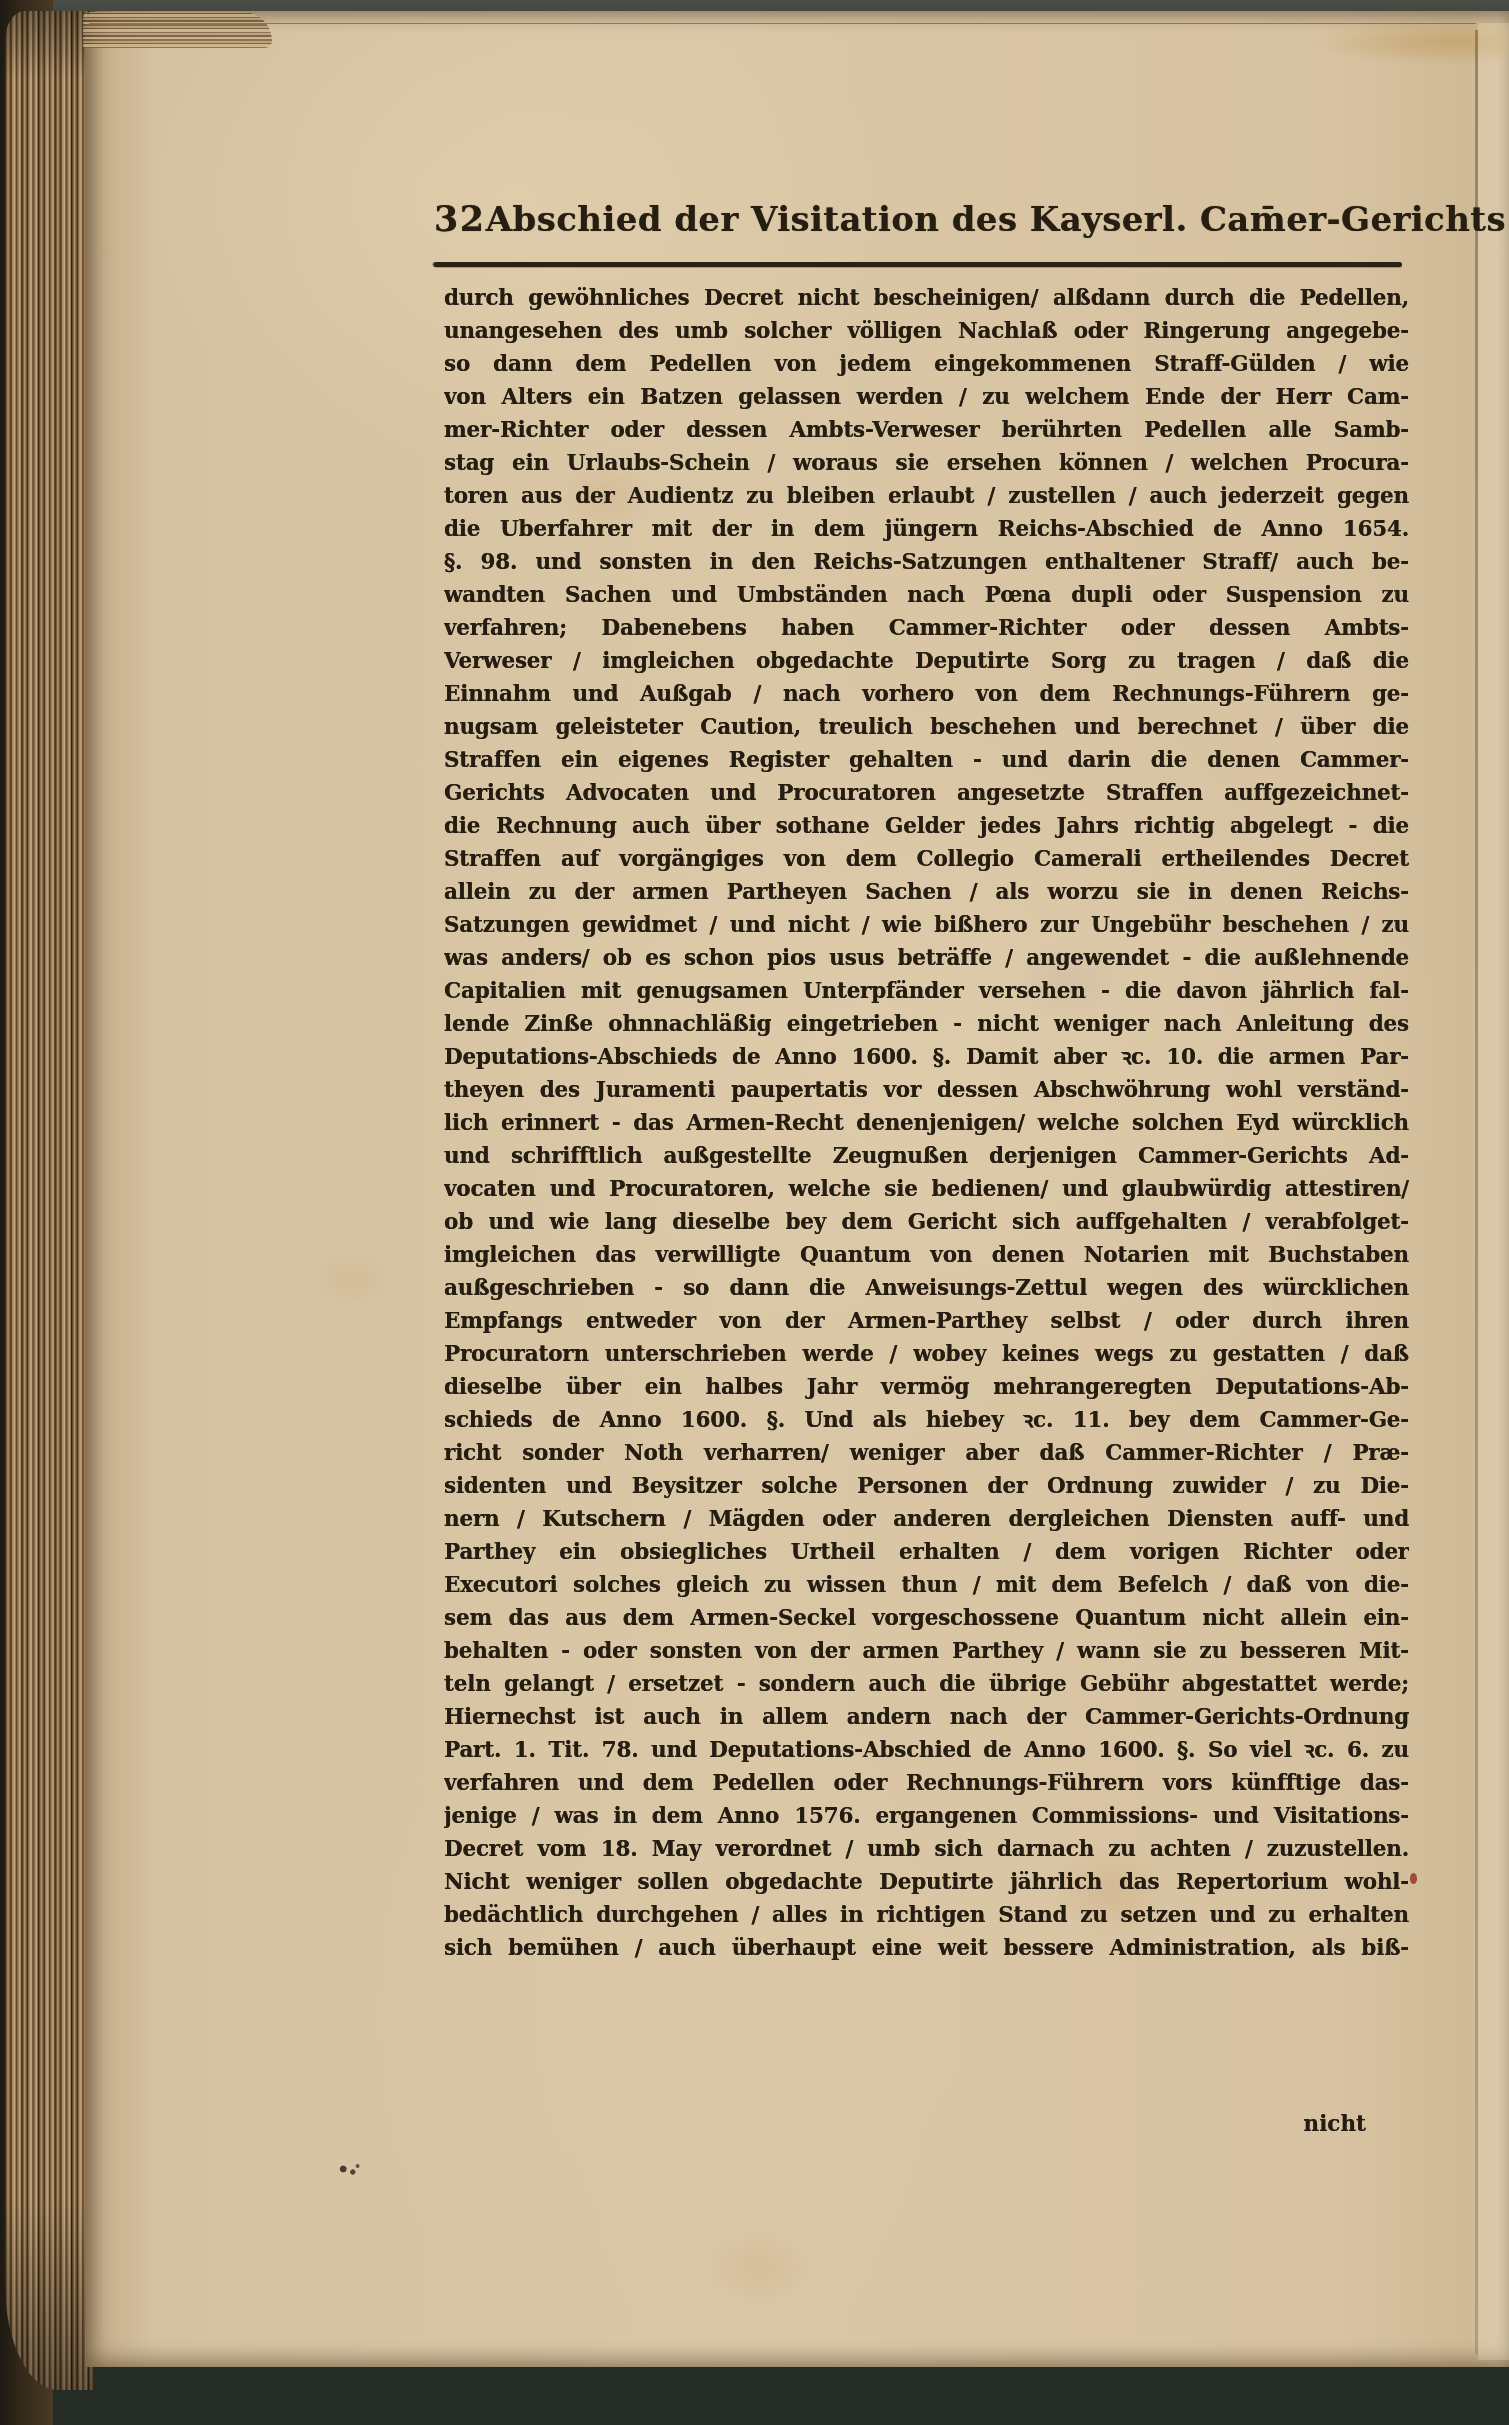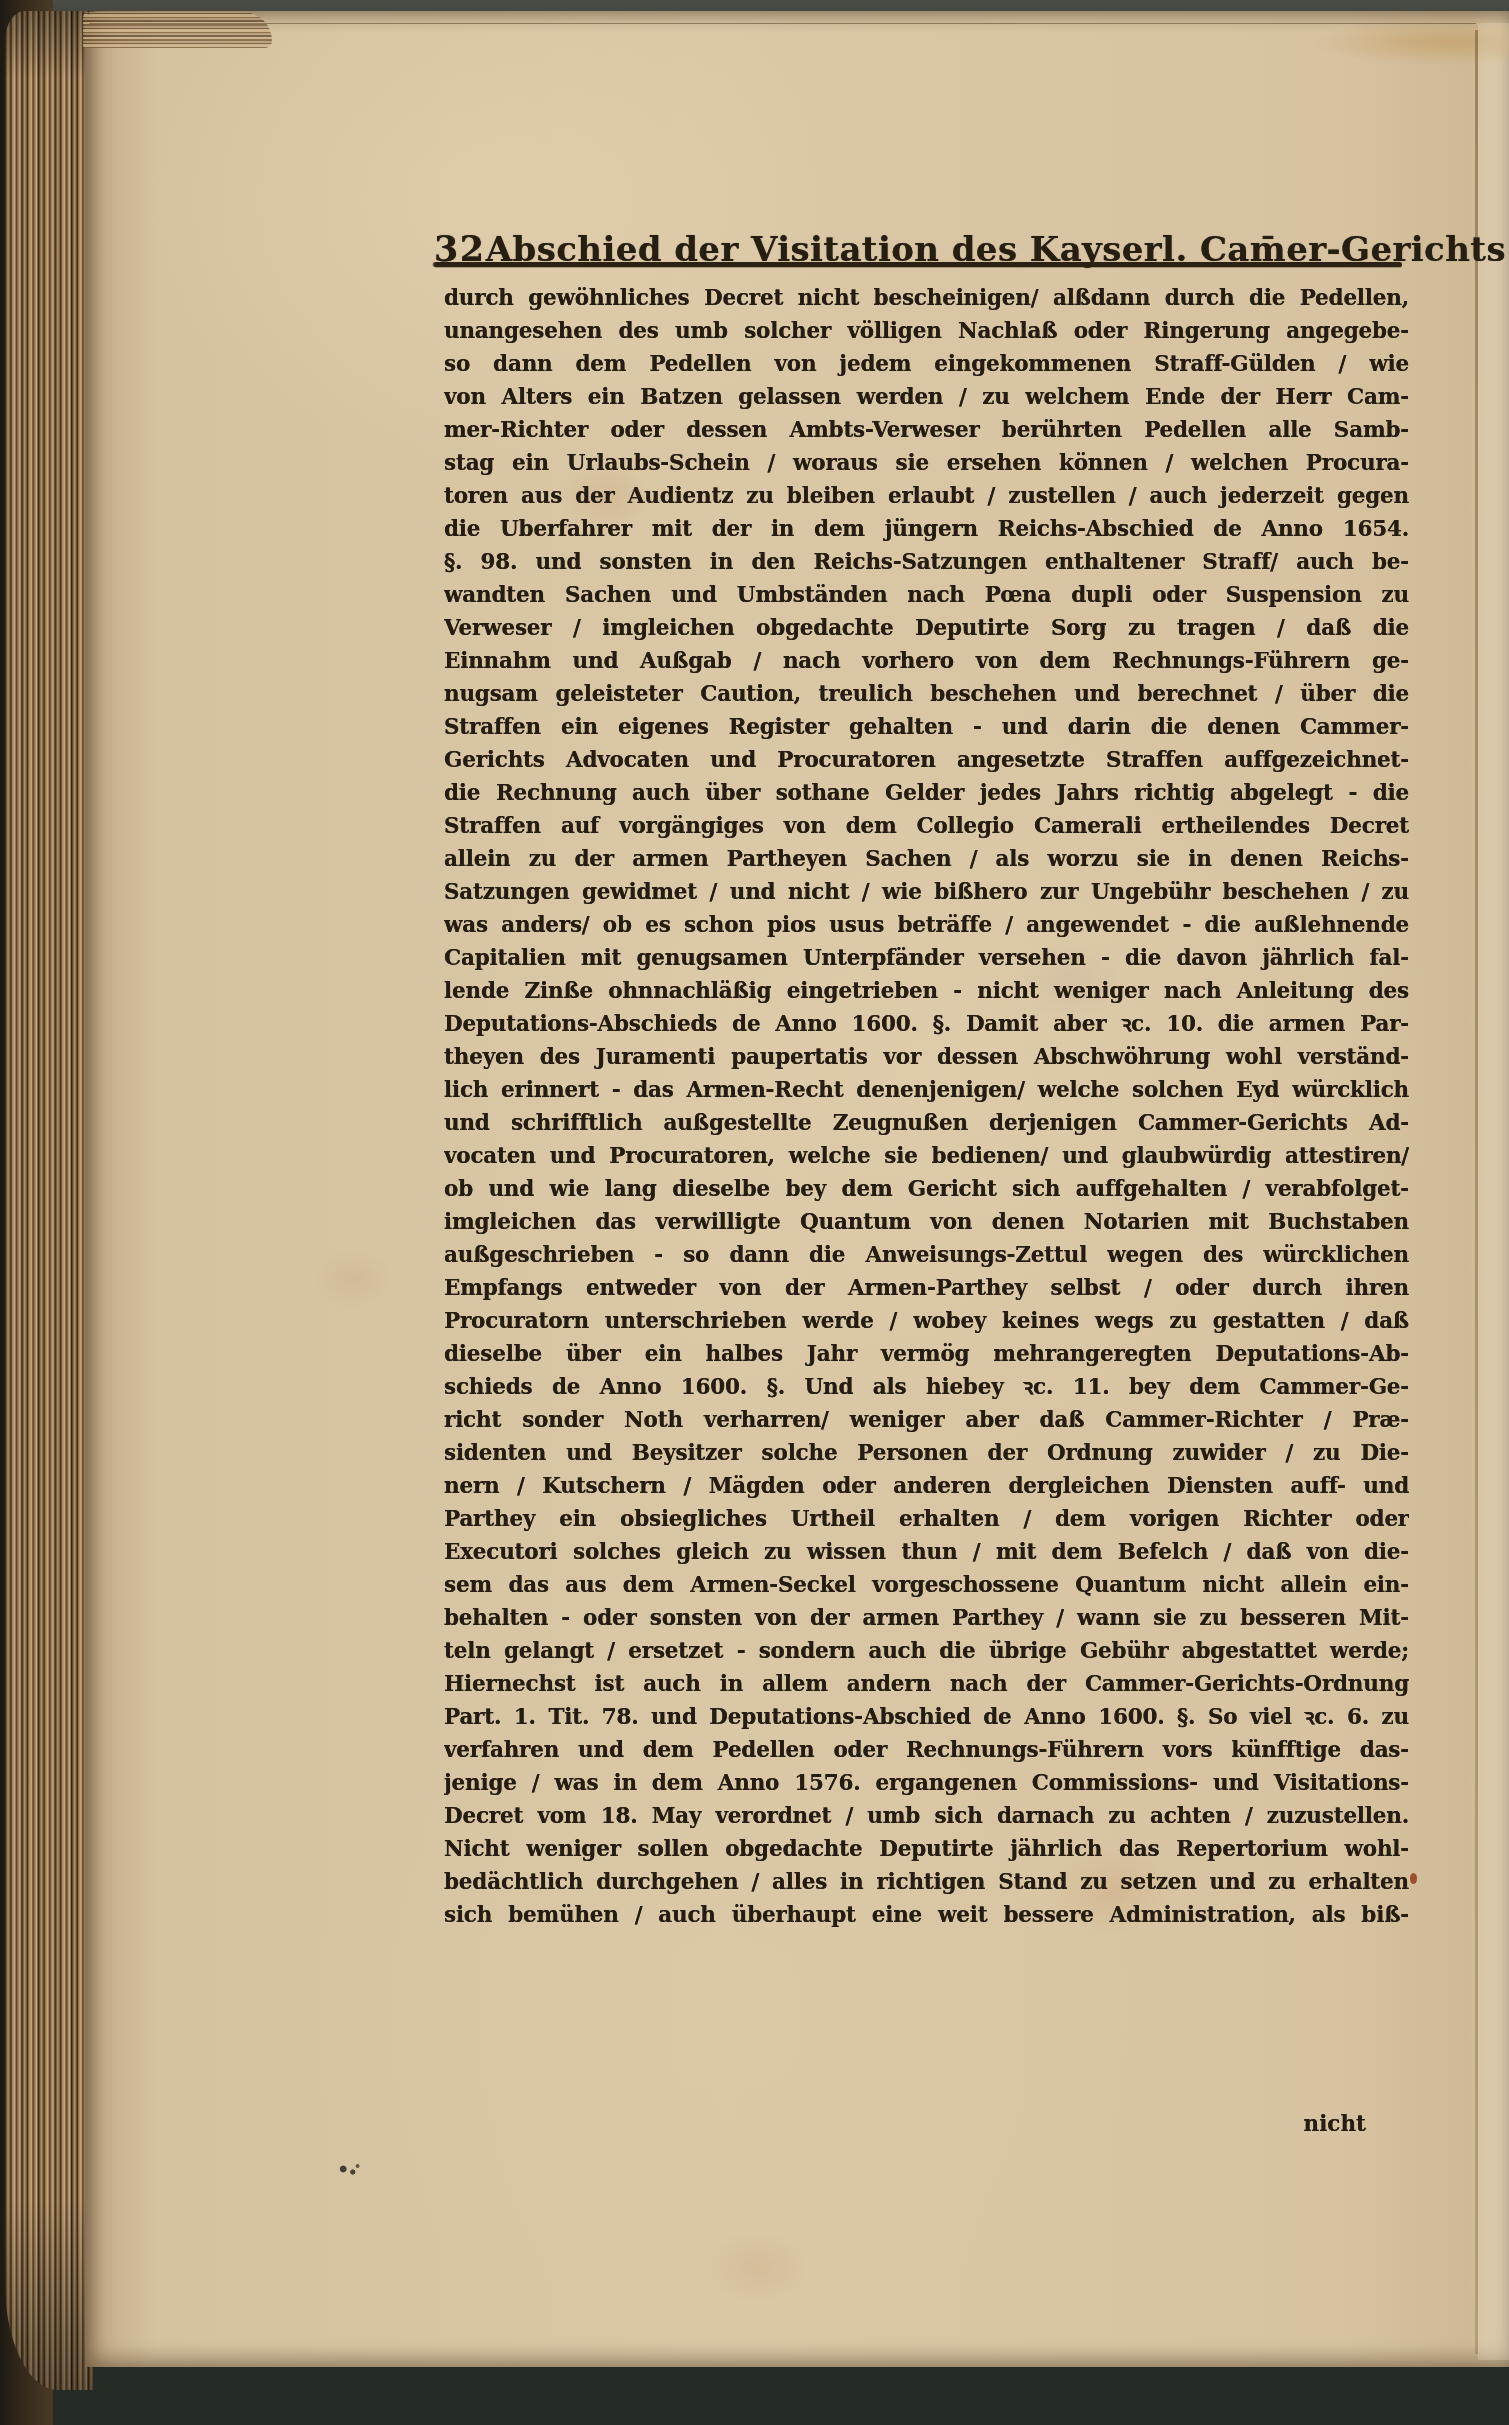--- a/index.html
+++ b/index.html
@@ -44,21 +44,21 @@
   .stain-c{left:966px;top:1834px;width:121px;height:91px;background:radial-gradient(rgba(188,140,84,.2),rgba(188,140,84,0) 70%);}
   .stain-d{left:619px;top:2219px;width:106px;height:75px;background:radial-gradient(rgba(190,146,92,.18),rgba(190,146,92,0) 70%);}
   .stain-e{left:226px;top:1238px;width:83px;height:60px;background:radial-gradient(rgba(182,138,86,.14),rgba(182,138,86,0) 70%);}
   .ink-blot{left:332px;top:2160px;width:32px;height:19.6px;border-radius:60% 40% 55% 45%;
     background:radial-gradient(circle at 35% 45%,rgba(46,38,28,.85) 0 3px,rgba(46,38,28,0) 3.8px),
                radial-gradient(circle at 65% 60%,rgba(46,38,28,.8) 0 2.3px,rgba(46,38,28,0) 3px),
                radial-gradient(circle at 80% 30%,rgba(46,38,28,.7) 0 1.5px,rgba(46,38,28,0) 2.3px);}
   .red-fleck{left:1410px;top:1873px;width:6.8px;height:10.6px;border-radius:50%;background:rgba(150,58,30,.85);}
   
   .header-row{position:absolute;left:434px;top:198px;width:968px;display:flex;align-items:baseline;
-    color:#271e12;font-weight:700;margin-top:30px;}
+    color:#271e12;font-weight:700;}
   .page-number{width:83px;font-size:35px;letter-spacing:1.5px;text-shadow:0 0 0.8px rgba(39,30,18,.7);}
   .running-title{flex:1;text-align:center;font-size:34px;letter-spacing:0.4px;white-space:nowrap;
     text-shadow:0 0 0.8px rgba(39,30,18,.7);}
   .header-rule{position:absolute;left:434px;top:262px;width:968px;height:4.5px;background:#2c2213;border-radius:2.3px;
     box-shadow:0 0.8px 0 rgba(44,34,19,.4), -1.5px 0 0 rgba(44,34,19,.6);}
   
   .body-text{position:absolute;left:434px;top:281px;width:965px;color:#261d12;margin-left:10px;}
   .line{margin:0;height:33px;line-height:33px;font-size:21.5px;font-weight:700;
     text-align:justify;text-align-last:justify;overflow:hidden;
     letter-spacing:-0.2px;text-shadow:0 0 0.5px rgba(38,29,18,.85);}
@@ -94,20 +94,21 @@
       <p class="line">durch gewöhnliches Decret nicht bescheinigen/ alßdann durch die Pedellen,</p>
       <p class="line">unangesehen des umb solcher völligen Nachlaß oder Ringerung angegebe-</p>
       <p class="line">so dann dem Pedellen von jedem eingekommenen Straff-Gülden / wie</p>
       <p class="line">von Alters ein Batzen gelassen werden / zu welchem Ende der Herr Cam-</p>
       <p class="line">mer-Richter oder dessen Ambts-Verweser berührten Pedellen alle Samb-</p>
       <p class="line">stag ein Urlaubs-Schein / woraus sie ersehen können / welchen Procura-</p>
       <p class="line">toren aus der Audientz zu bleiben erlaubt / zustellen / auch jederzeit gegen</p>
       <p class="line">die Uberfahrer mit der in dem jüngern Reichs-Abschied de Anno 1654.</p>
       <p class="line">§. 98. und sonsten in den Reichs-Satzungen enthaltener Straff/ auch be-</p>
       <p class="line">wandten Sachen und Umbständen nach Pœna dupli oder Suspension zu</p>
+      <p class="line">verfahren; Dabenebens haben Cammer-Richter oder dessen Ambts-</p>
       <p class="line">Verweser / imgleichen obgedachte Deputirte Sorg zu tragen / daß die</p>
       <p class="line">Einnahm und Außgab / nach vorhero von dem Rechnungs-Führern ge-</p>
       <p class="line">nugsam geleisteter Caution, treulich beschehen und berechnet / über die</p>
       <p class="line">Straffen ein eigenes Register gehalten - und darin die denen Cammer-</p>
       <p class="line">Gerichts Advocaten und Procuratoren angesetzte Straffen auffgezeichnet-</p>
       <p class="line">die Rechnung auch über sothane Gelder jedes Jahrs richtig abgelegt - die</p>
       <p class="line">Straffen auf vorgängiges von dem Collegio Camerali ertheilendes Decret</p>
       <p class="line">allein zu der armen Partheyen Sachen / als worzu sie in denen Reichs-</p>
       <p class="line">Satzungen gewidmet / und nicht / wie bißhero zur Ungebühr beschehen / zu</p>
       <p class="line">was anders/ ob es schon pios usus beträffe / angewendet - die außlehnende</p>

